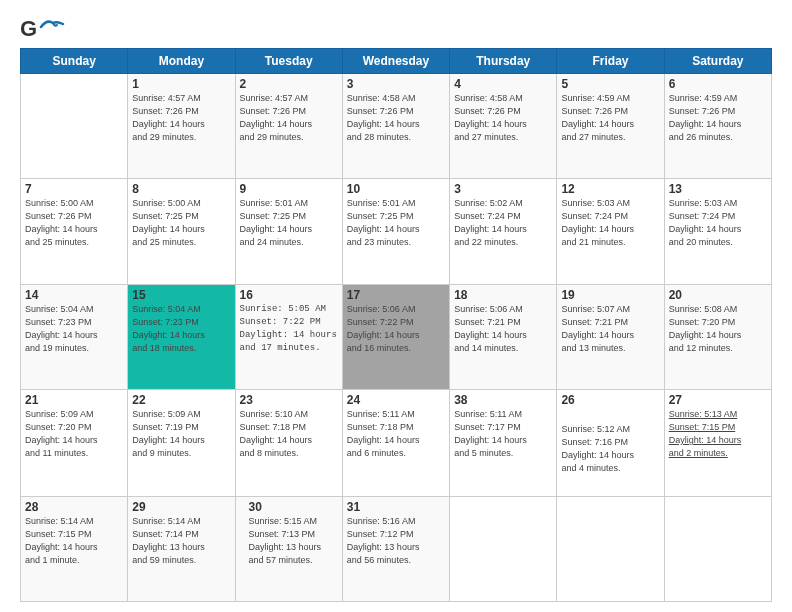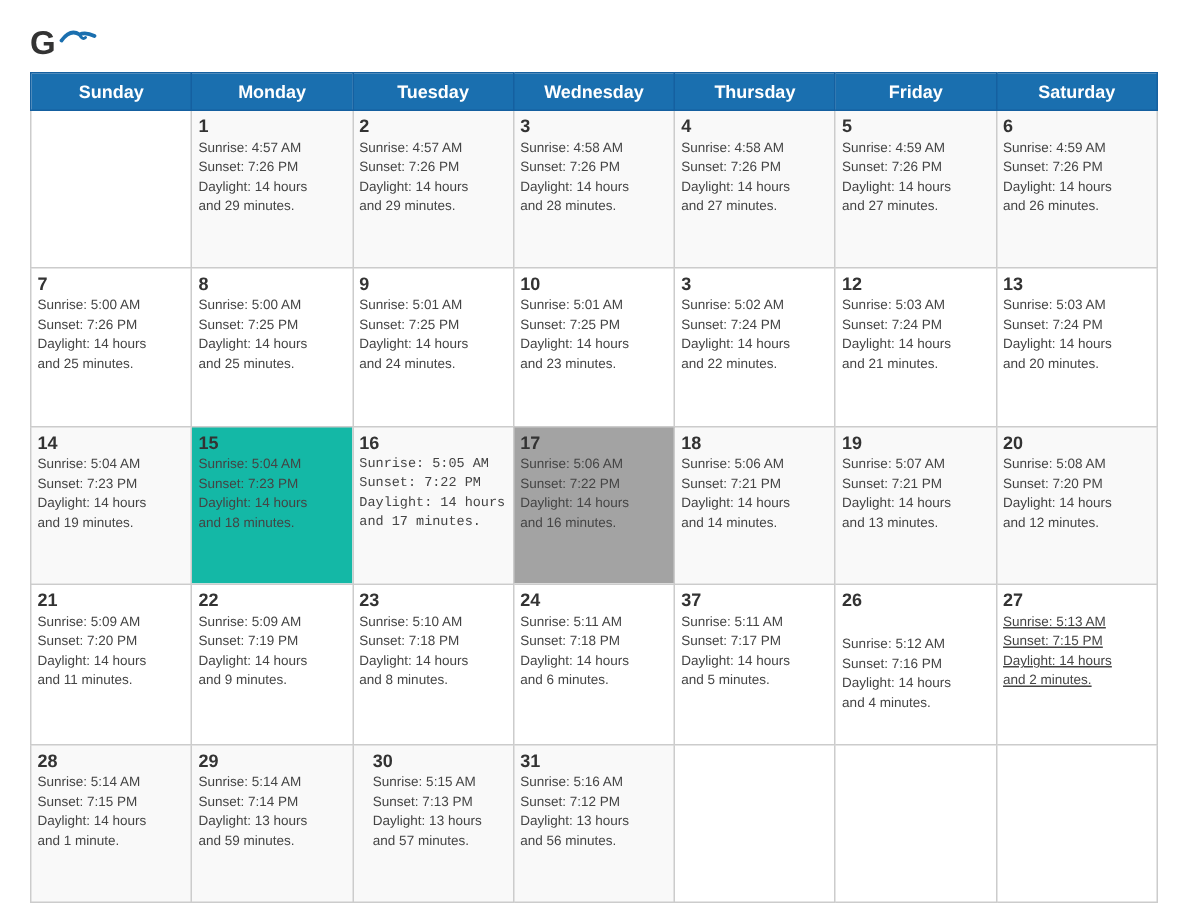--- a/index.html
+++ b/index.html
@@ -300,21 +300,21 @@
 and 8 minutes.</div>
           </td>
           <td style="background: rgb(255, 255, 255);">
             <span class="day-number">24</span>
             <div class="day-info" style="white-space: pre-line;">Sunrise: 5:11 AM
 Sunset: 7:18 PM
 Daylight: 14 hours
 and 6 minutes.</div>
           </td>
           <td style="background: rgb(255, 255, 255);">
-            <span class="day-number">37</span>
+            <span class="day-number">38</span>
             <div class="day-info" style="white-space: pre-line;">Sunrise: 5:11 AM
 Sunset: 7:17 PM
 Daylight: 14 hours
 and 5 minutes.</div>
           </td>
           <td style="background: rgb(255, 255, 255);">
             <span class="day-number">26</span>
             <div class="day-info" style="white-space: pre-line; margin-top: 16px;">Sunrise: 5:12 AM
 Sunset: 7:16 PM
 Daylight: 14 hours

